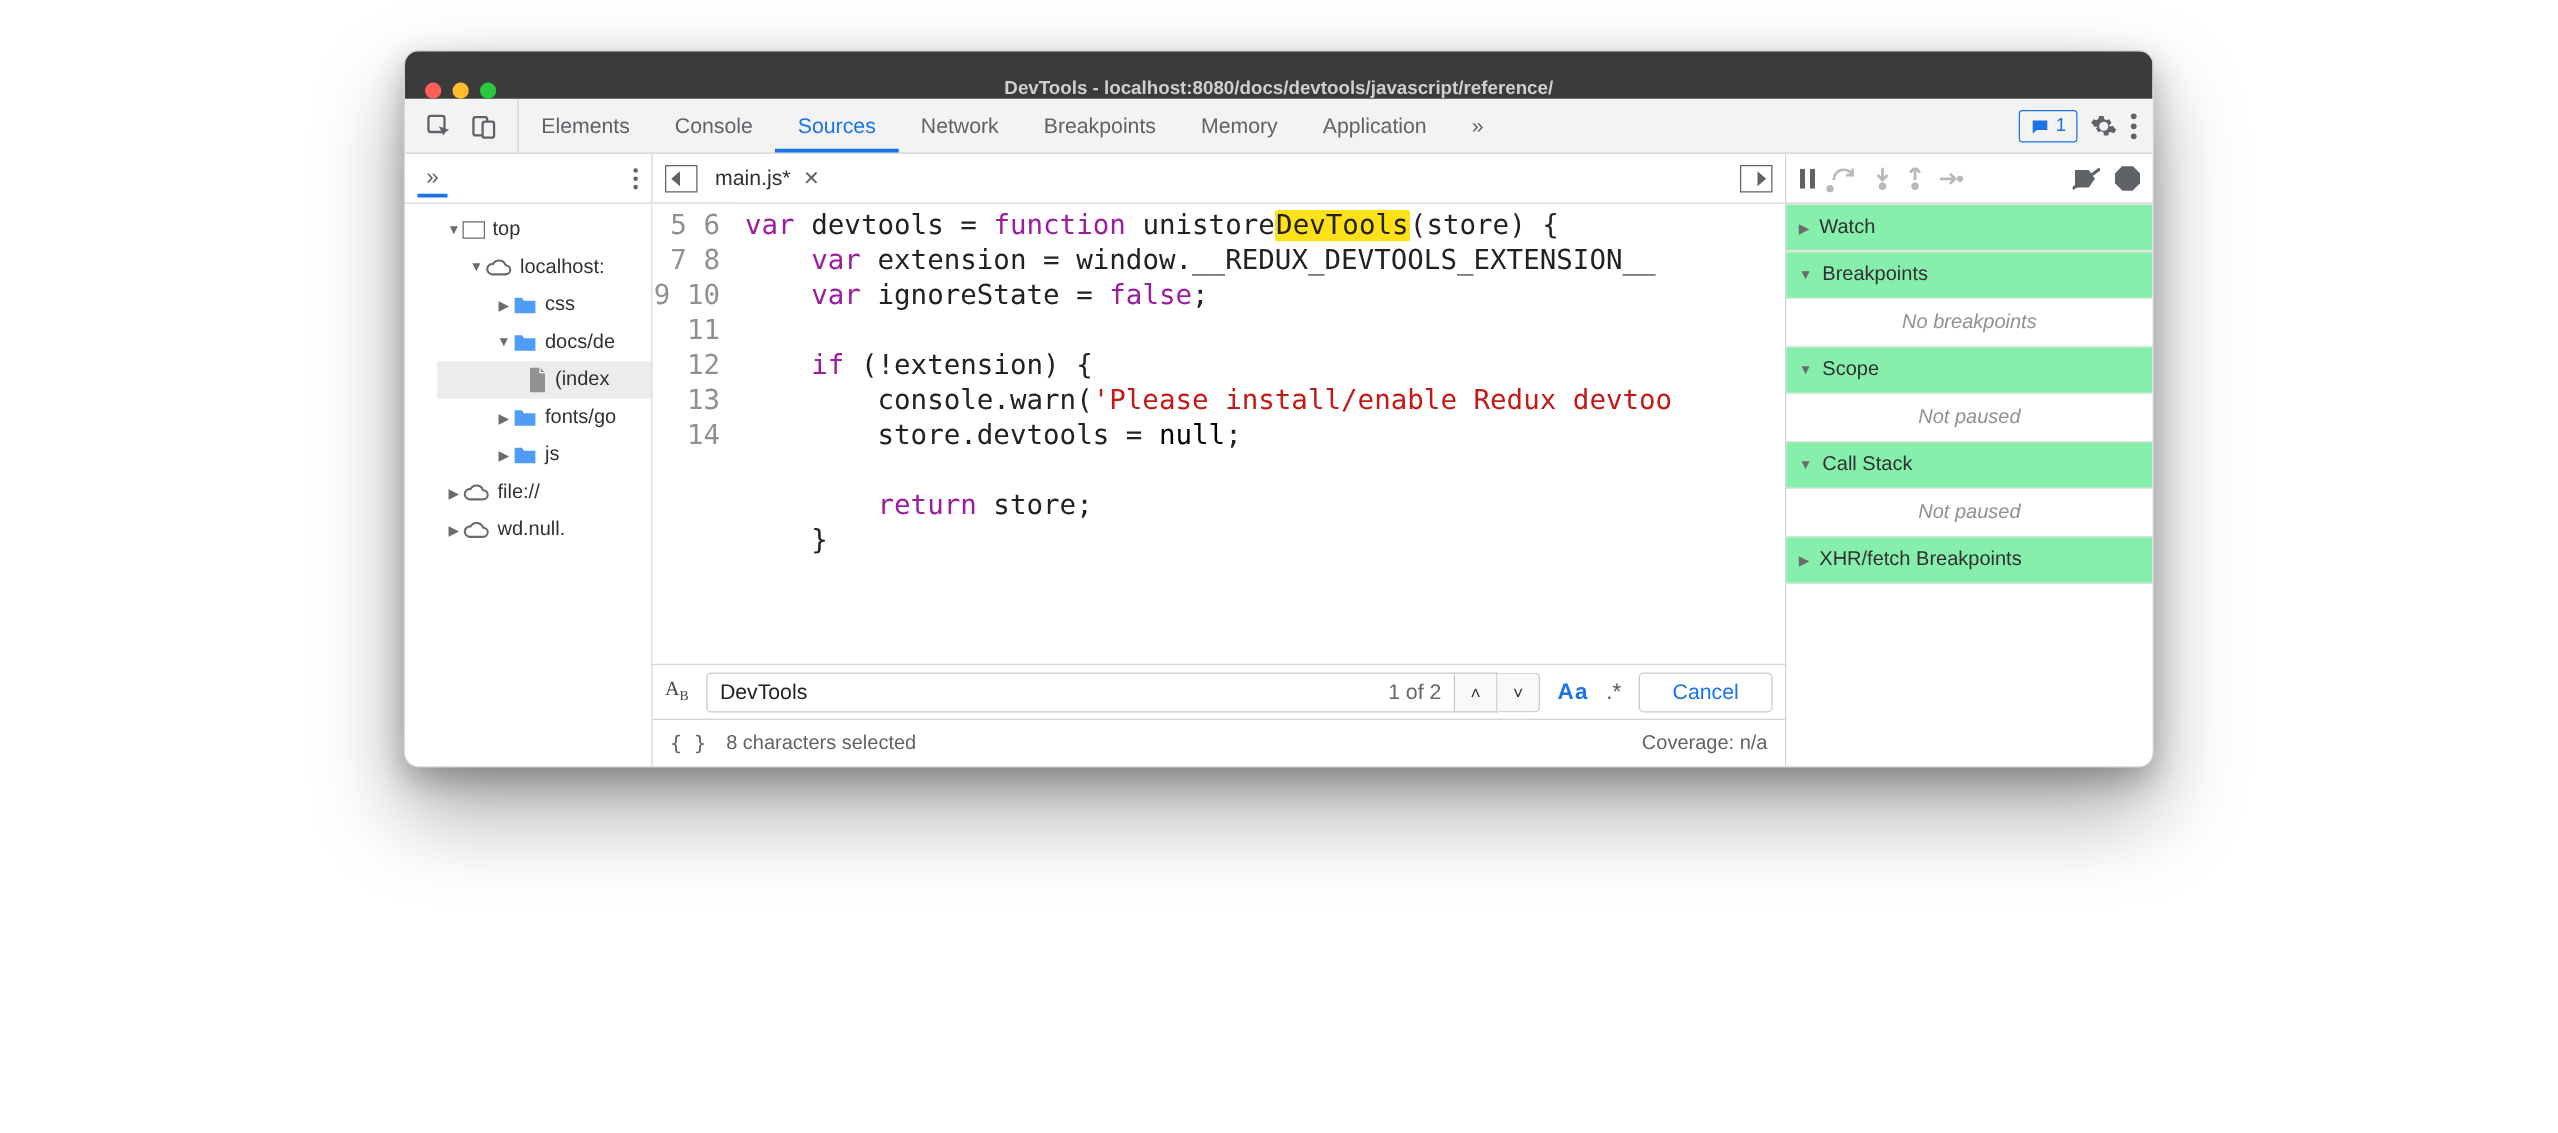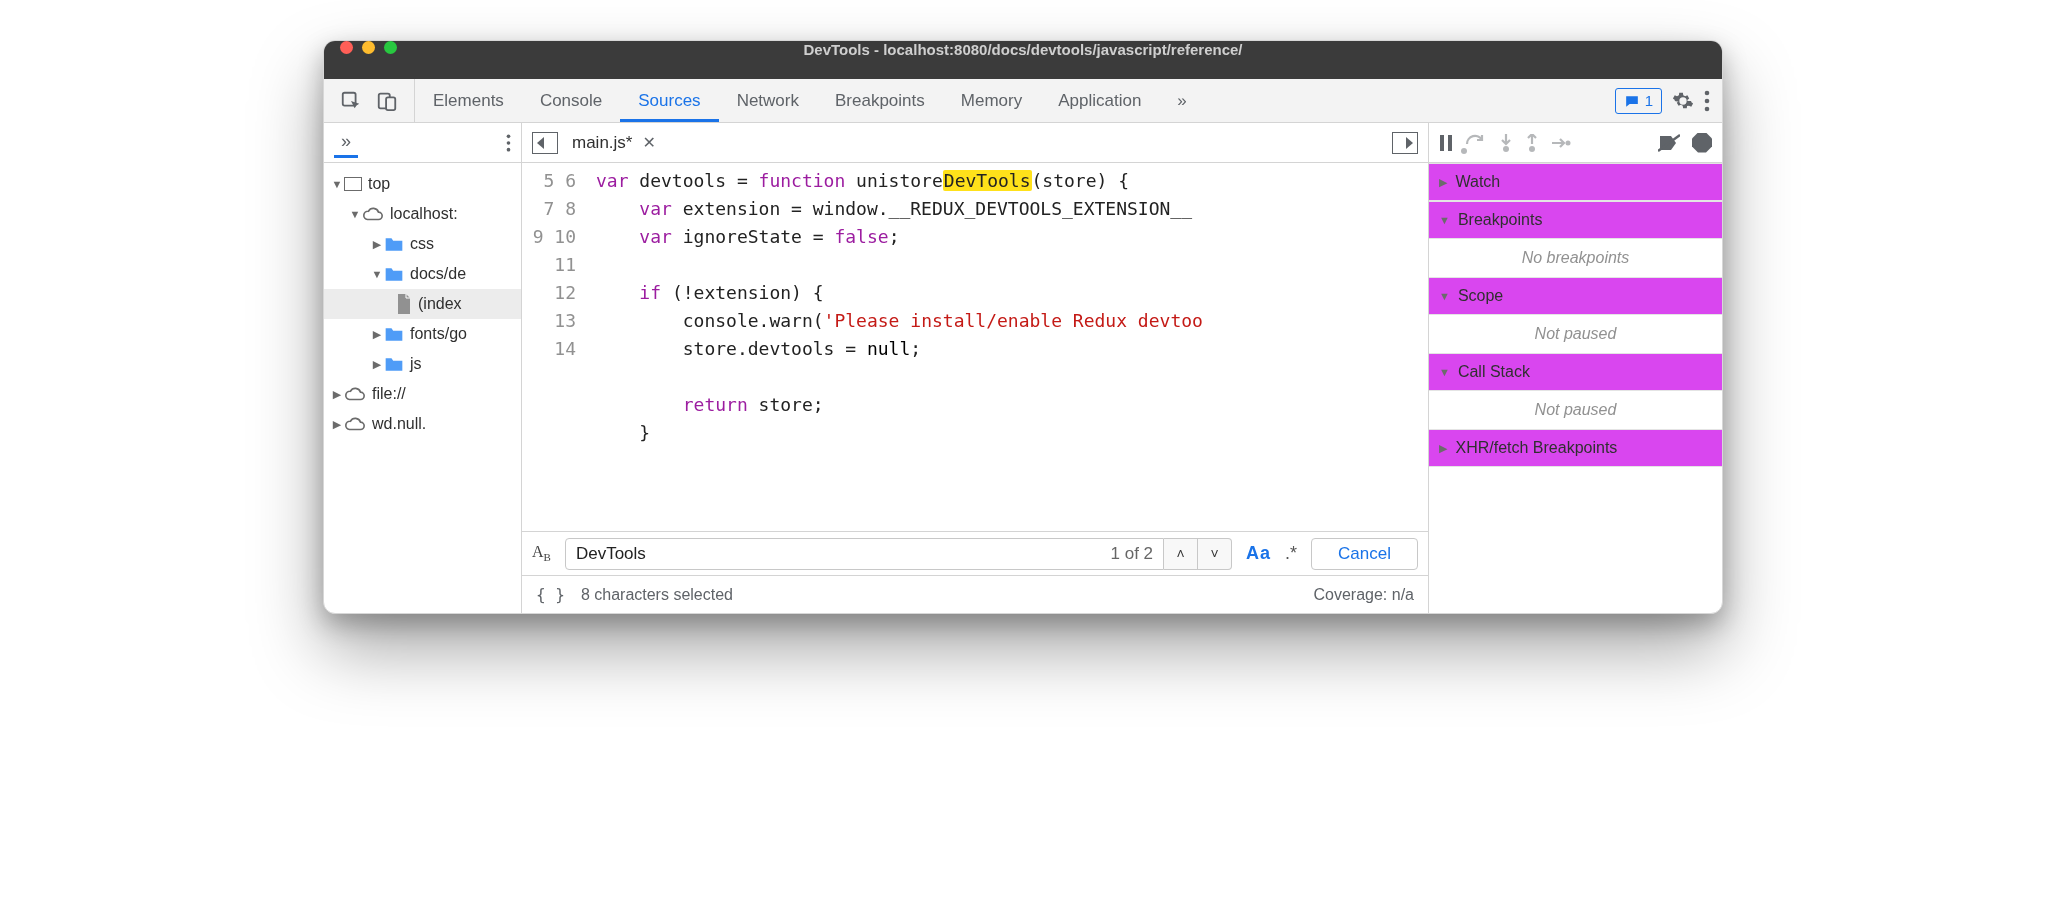--- a/index.html
+++ b/index.html
@@ -19,21 +19,21 @@
     box-shadow: 0 35px 70px rgba(0,0,0,.35), 0 10px 25px rgba(0,0,0,.25);
     background: #fff;
     border: 1px solid #d7d7d7;
   }
 
   
   .titlebar {
     height: 38px;
     background: #3b3b3b;
     display: flex;
-    align-items: flex-start;
+    align-items: flex-end;
     position: relative;
   }
   .traffic { display: flex; gap: 9px; padding-left: 16px; }
   .dot { width: 13px; height: 13px; border-radius: 50%; }
   .dot.r { background:#ff5f57; } .dot.y { background:#febc2e; } .dot.g { background:#28c840; }
   .titlebar-title {
     position: absolute; left: 0; right: 0; text-align: center;
     color: #cfcfcf; font-size: 15px; font-weight: 600; pointer-events: none;
   }
 
@@ -60,21 +60,21 @@
   .body { display:flex; height: 490px; }
 
   
   .sidebar { width: 198px; border-right: 1px solid #d4d4d4; display:flex; flex-direction:column; }
   .sidebar-tabs {
     height: 40px; border-bottom: 1px solid #d4d4d4; display:flex; align-items:center;
     justify-content: space-between; padding: 0 10px;
   }
   .sidebar-tabs .chev { font-size:18px; }
   .indicator { width:24px; height:3px; background:#1a73e8; position:relative; top:3px; }
-  .tree { flex:1; overflow:hidden; font-size:16px; color:#303030; padding-top:6px; }
+  .tree { flex:1; overflow:hidden; font-size:16px; color:#303030; padding-top:6px;padding-left:26px; }
   .node { display:flex; align-items:center; height:30px; white-space:nowrap; overflow:hidden; }
   .tw { width:14px; display:inline-flex; justify-content:center; color:#6b6b6b; font-size:11px; }
   .tw::before { content:"▶"; }
   .tw.open::before { content:"▼"; }
   .fold { width:20px; height:18px; margin-right:6px; flex:0 0 auto; }
   .file { width:16px; height:20px; margin-right:6px; flex:0 0 auto; }
   .cloud { width:22px; height:16px; margin-right:6px; flex:0 0 auto; }
   .frame { width:18px; height:14px; margin-right:6px; border:1.5px solid #6b6b6b; flex:0 0 auto; }
   .node.sel { background:#ececec; }
   .pad0 { padding-left: 6px; }
@@ -91,21 +91,21 @@
   .ed-tabs .spacer { flex:1; }
   .nav-btn { width:26px; height:22px; border:1.5px solid #5f6368; position:relative; }
   .nav-btn.mirror { transform: scaleX(-1); }
   .nav-btn::after {
     content:""; position:absolute; left:4px; top:4px;
     border-top:6px solid transparent; border-bottom:6px solid transparent; border-right:7px solid #5f6368;
   }
   .ed-filename { display:flex; align-items:center; gap:10px; }
   .close-x { color:#5f6368; font-size:16px; }
 
-  .code-area { flex:1; display:flex; overflow:hidden; font-family: Menlo, Consolas, monospace; font-size:18px; line-height:28px;justify-content:flex-end; }
+  .code-area { flex:1; display:flex; overflow:hidden; font-family: Menlo, Consolas, monospace; font-size:22px; line-height:28px;justify-content:flex-end; }
   .gutter { width:66px; text-align:right; color:#919191; padding: 4px 12px 0 0; background:#fff; }
   .code { flex:1; padding:4px 0 0 8px; white-space:pre; color:#222; overflow:hidden; }
   .kw { color:#9c1da0; }
   .bool { color:#9c1da0; }
   .null { color:#000000; }
   .str { color:#c41a16; }
   .hl { background:#ffe11a; border-radius:2px; padding:0 1px; }
 
   .search-bar {
     height:44px; border-top:1px solid #d4d4d4; display:flex; align-items:center;
@@ -138,21 +138,21 @@
   
   .debugger { width:294px; border-left:1px solid #d4d4d4; display:flex; flex-direction:column; font-size:16px; color:#303030; }
   .dbg-toolbar {
     height:40px; border-bottom:1px solid #d4d4d4; display:flex; align-items:center;
     gap:12px; padding:0 10px; color:#5f6368;
   }
   .dbg-toolbar .dim { opacity:.45; }
   .dbg-toolbar .grow { flex:1; }
   .pane-head {
     height:38px; display:flex; align-items:center; gap:8px; padding:0 10px;
-    background:#d946ef; border-bottom:1px solid #e4e4e4; border-top:1px solid #e4e4e4;
+    background:#86efac; border-bottom:1px solid #e4e4e4; border-top:1px solid #e4e4e4;
   }
   .pane-head:first-of-type { border-top:none; }
   .pane-body { padding:10px 0; text-align:center; color:#919191; font-style:italic; }
   .tri { font-size:11px; color:#6b6b6b; }
   .tri.r::before{content:"▶";} .tri.d::before{content:"▼";}
 
   .octagon {
     width:20px;height:20px;background:#5f6368;
     clip-path: polygon(30% 0,70% 0,100% 30%,100% 70%,70% 100%,30% 100%,0 70%,0 30%);
   }

